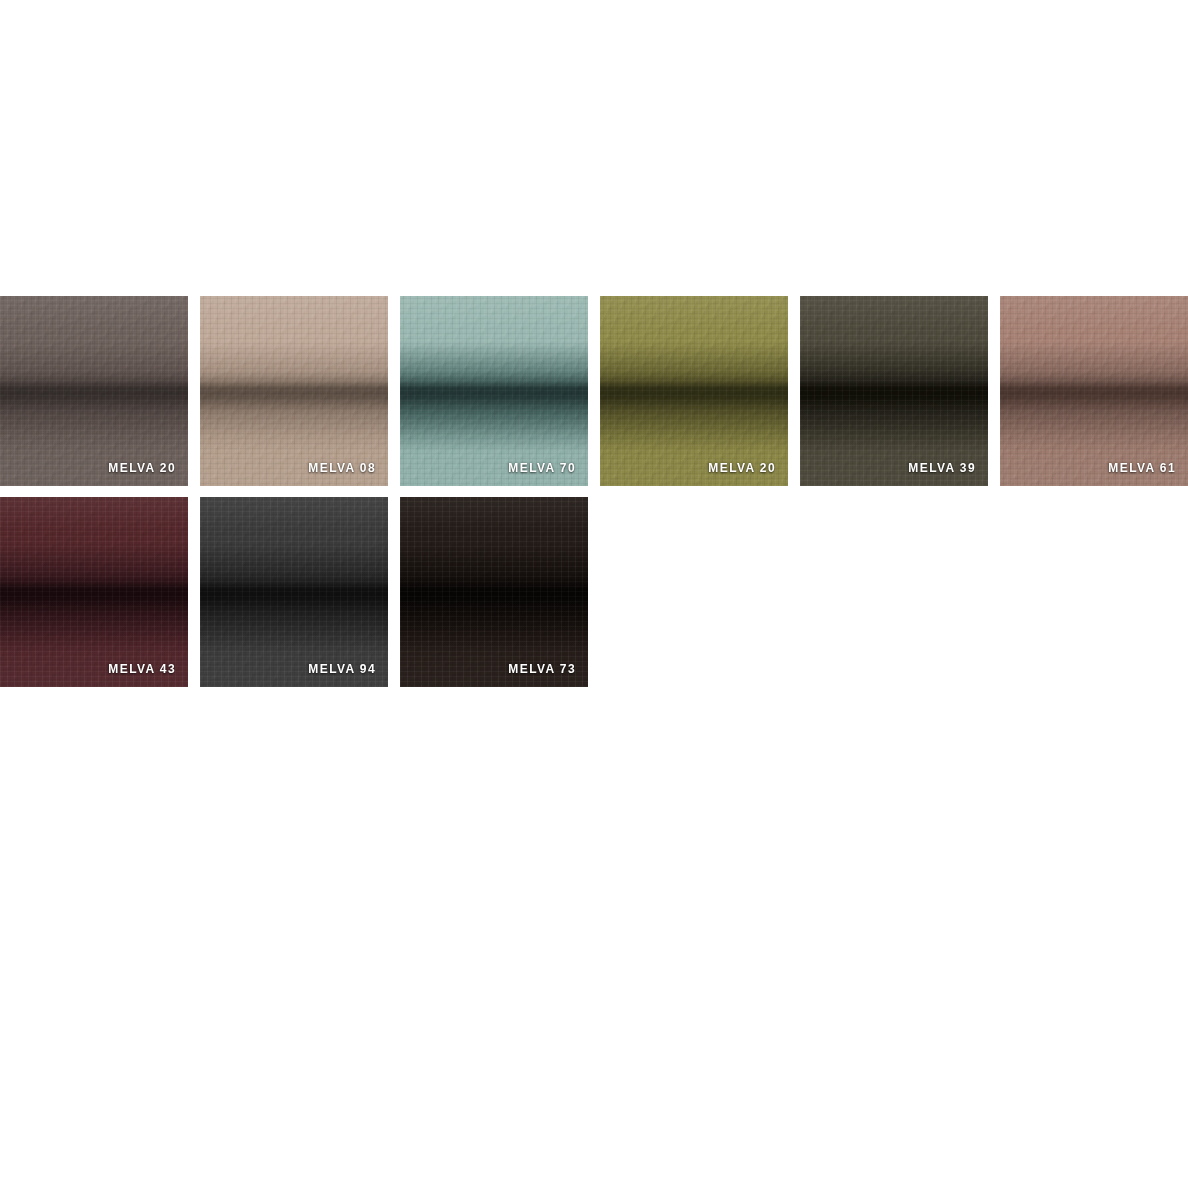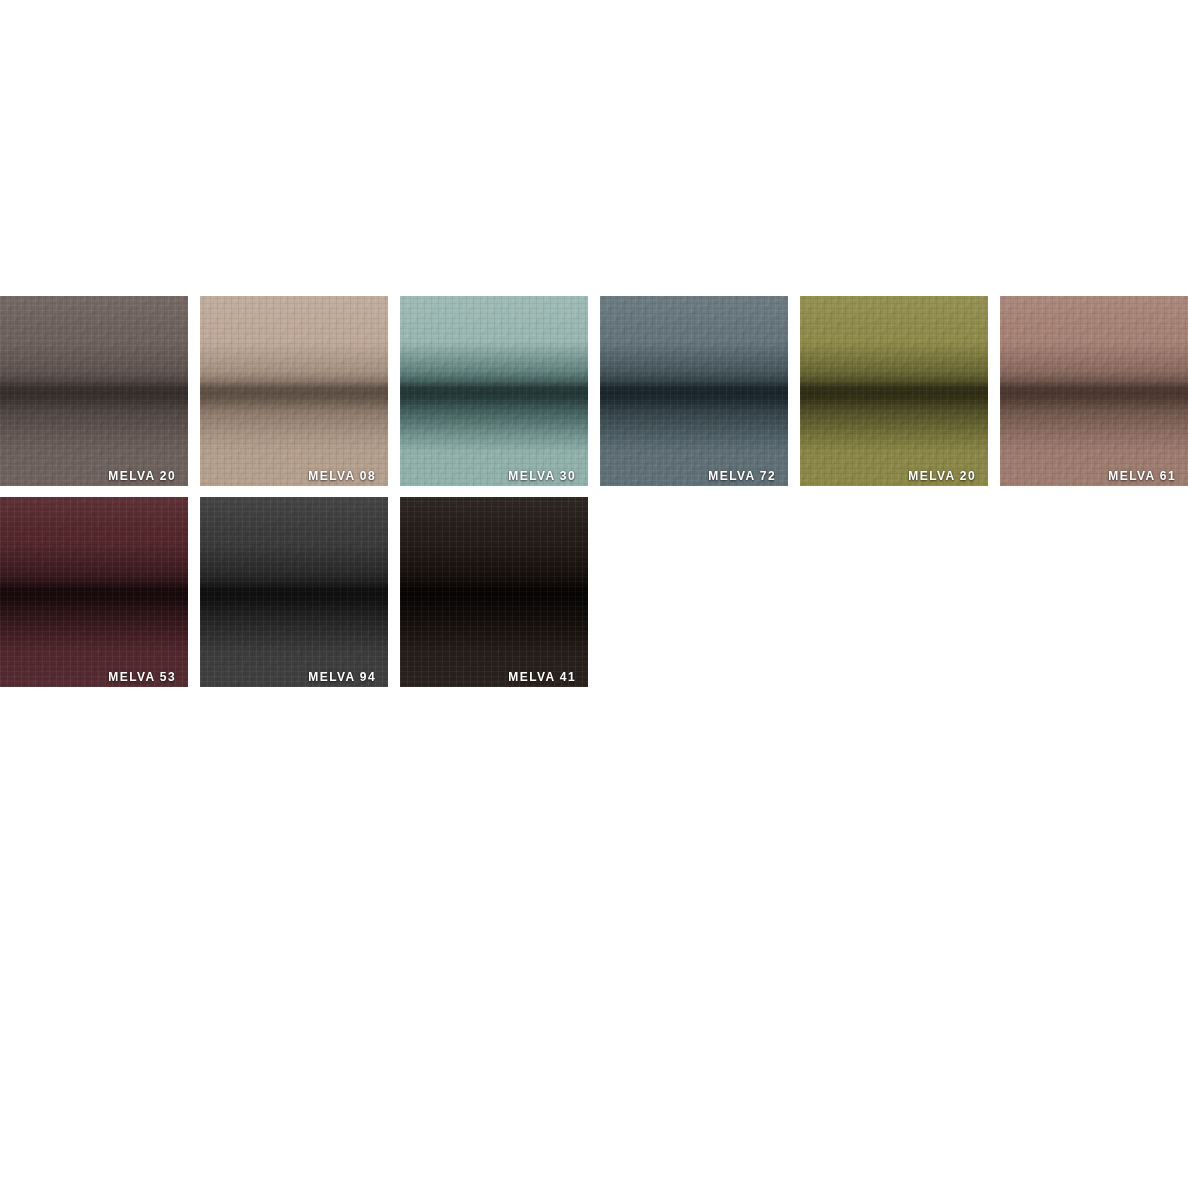--- a/index.html
+++ b/index.html
@@ -110,21 +110,21 @@
   
   .swatch .fabric-fold {
     position: absolute;
     inset: 0;
     pointer-events: none;
   }
 
   .swatch .label {
     position: absolute;
     right: 12px;
-    bottom: 4px;
+    bottom: 12px;
     color: #ffffff;
     font-family: "Liberation Sans", sans-serif;
     font-size: 12px;
     font-weight: bold;
     letter-spacing: 1.4px;
     line-height: 1;
     white-space: nowrap;
     text-shadow: 0 1px 2px rgba(0,0,0,0.55), 0 0 3px rgba(0,0,0,0.35);
     text-align: center;
   }
@@ -149,64 +149,64 @@
         <div class="fabric-slub"></div>
         <div class="fabric-fold" style="background: linear-gradient(rgba(255, 255, 255, 0.05) 0%, rgba(255, 255, 255, 0) 18%, rgba(0, 0, 0, 0) 40%, rgba(0, 0, 0, 0.22) 48%, rgba(0, 0, 0, 0.26) 51%, rgba(0, 0, 0, 0.1) 60%, rgba(0, 0, 0, 0) 74%, rgba(255, 255, 255, 0.03) 100%);"></div>
         <div class="label">MELVA 08</div>
       </div>
       <div class="swatch">
         <div class="fabric-base" style="background: linear-gradient(rgb(154, 184, 177) 0%, rgb(154, 184, 177) 24%, rgb(78, 111, 107) 45%, rgb(47, 74, 72) 48.5%, rgb(47, 74, 72) 53%, rgb(78, 111, 107) 62%, rgb(143, 176, 169) 82%, rgb(143, 176, 169) 100%);"></div>
         <div class="fabric-warp"></div>
         <div class="fabric-weft"></div>
         <div class="fabric-slub"></div>
         <div class="fabric-fold" style="background: linear-gradient(rgba(255, 255, 255, 0.05) 0%, rgba(255, 255, 255, 0) 18%, rgba(0, 0, 0, 0) 40%, rgba(0, 0, 0, 0.22) 48%, rgba(0, 0, 0, 0.26) 51%, rgba(0, 0, 0, 0.1) 60%, rgba(0, 0, 0, 0) 74%, rgba(255, 255, 255, 0.03) 100%);"></div>
-        <div class="label">MELVA 30</div>
-      </div>
-      <div class="swatch">
-        <div class="fabric-base" style="background: linear-gradient(rgb(102, 117, 124) 0%, rgb(102, 117, 124) 24%, rgb(59, 75, 82) 45%, rgb(34, 49, 58) 48.5%, rgb(34, 49, 58) 53%, rgb(59, 75, 82) 62%, rgb(93, 109, 116) 82%, rgb(93, 109, 116) 100%);"></div>
-        <div class="fabric-warp"></div>
-        <div class="fabric-weft"></div>
-        <div class="fabric-slub"></div>
-        <div class="fabric-fold" style="background: linear-gradient(rgba(255, 255, 255, 0.05) 0%, rgba(255, 255, 255, 0) 18%, rgba(0, 0, 0, 0) 40%, rgba(0, 0, 0, 0.22) 48%, rgba(0, 0, 0, 0.26) 51%, rgba(0, 0, 0, 0.1) 60%, rgba(0, 0, 0, 0) 74%, rgba(255, 255, 255, 0.03) 100%);"></div>
-        <div class="label">MELVA 72</div>
+        <div class="label">MELVA 70</div>
       </div>
       <div class="swatch">
         <div class="fabric-base" style="background: linear-gradient(rgb(143, 139, 74) 0%, rgb(143, 139, 74) 24%, rgb(93, 90, 44) 45%, rgb(62, 61, 28) 48.5%, rgb(62, 61, 28) 53%, rgb(93, 90, 44) 62%, rgb(137, 133, 68) 82%, rgb(137, 133, 68) 100%);"></div>
         <div class="fabric-warp"></div>
         <div class="fabric-weft"></div>
         <div class="fabric-slub"></div>
         <div class="fabric-fold" style="background: linear-gradient(rgba(255, 255, 255, 0.05) 0%, rgba(255, 255, 255, 0) 18%, rgba(0, 0, 0, 0) 40%, rgba(0, 0, 0, 0.22) 48%, rgba(0, 0, 0, 0.26) 51%, rgba(0, 0, 0, 0.1) 60%, rgba(0, 0, 0, 0) 74%, rgba(255, 255, 255, 0.03) 100%);"></div>
         <div class="label">MELVA 20</div>
       </div>
       <div class="swatch">
+        <div class="fabric-base" style="background: linear-gradient(rgb(78, 74, 60) 0%, rgb(78, 74, 60) 24%, rgb(40, 38, 29) 45%, rgb(21, 19, 9) 48.5%, rgb(21, 19, 9) 53%, rgb(40, 38, 29) 62%, rgb(74, 70, 56) 82%, rgb(74, 70, 56) 100%);"></div>
+        <div class="fabric-warp"></div>
+        <div class="fabric-weft"></div>
+        <div class="fabric-slub"></div>
+        <div class="fabric-fold" style="background: linear-gradient(rgba(255, 255, 255, 0.05) 0%, rgba(255, 255, 255, 0) 18%, rgba(0, 0, 0, 0) 40%, rgba(0, 0, 0, 0.22) 48%, rgba(0, 0, 0, 0.26) 51%, rgba(0, 0, 0, 0.1) 60%, rgba(0, 0, 0, 0) 74%, rgba(255, 255, 255, 0.03) 100%);"></div>
+        <div class="label">MELVA 39</div>
+      </div>
+      <div class="swatch">
         <div class="fabric-base" style="background: linear-gradient(rgb(167, 130, 117) 0%, rgb(167, 130, 117) 24%, rgb(126, 97, 87) 45%, rgb(100, 73, 63) 48.5%, rgb(100, 73, 63) 53%, rgb(126, 97, 87) 62%, rgb(156, 122, 109) 82%, rgb(156, 122, 109) 100%);"></div>
         <div class="fabric-warp"></div>
         <div class="fabric-weft"></div>
         <div class="fabric-slub"></div>
         <div class="fabric-fold" style="background: linear-gradient(rgba(255, 255, 255, 0.05) 0%, rgba(255, 255, 255, 0) 18%, rgba(0, 0, 0, 0) 40%, rgba(0, 0, 0, 0.22) 48%, rgba(0, 0, 0, 0.26) 51%, rgba(0, 0, 0, 0.1) 60%, rgba(0, 0, 0, 0) 74%, rgba(255, 255, 255, 0.03) 100%);"></div>
         <div class="label">MELVA 61</div>
       </div>
       <div class="swatch">
         <div class="fabric-base" style="background: linear-gradient(rgb(84, 39, 43) 0%, rgb(84, 39, 43) 24%, rgb(51, 22, 27) 45%, rgb(32, 12, 16) 48.5%, rgb(32, 12, 16) 53%, rgb(51, 22, 27) 62%, rgb(80, 37, 42) 82%, rgb(80, 37, 42) 100%);"></div>
         <div class="fabric-warp"></div>
         <div class="fabric-weft"></div>
         <div class="fabric-slub"></div>
         <div class="fabric-fold" style="background: linear-gradient(rgba(255, 255, 255, 0.05) 0%, rgba(255, 255, 255, 0) 18%, rgba(0, 0, 0, 0) 40%, rgba(0, 0, 0, 0.22) 48%, rgba(0, 0, 0, 0.26) 51%, rgba(0, 0, 0, 0.1) 60%, rgba(0, 0, 0, 0) 74%, rgba(255, 255, 255, 0.03) 100%);"></div>
-        <div class="label">MELVA 53</div>
+        <div class="label">MELVA 43</div>
       </div>
       <div class="swatch">
         <div class="fabric-base" style="background: linear-gradient(rgb(59, 59, 60) 0%, rgb(59, 59, 60) 24%, rgb(35, 35, 36) 45%, rgb(20, 20, 21) 48.5%, rgb(20, 20, 21) 53%, rgb(35, 35, 36) 62%, rgb(58, 58, 59) 82%, rgb(58, 58, 59) 100%);"></div>
         <div class="fabric-warp"></div>
         <div class="fabric-weft"></div>
         <div class="fabric-slub"></div>
         <div class="fabric-fold" style="background: linear-gradient(rgba(255, 255, 255, 0.05) 0%, rgba(255, 255, 255, 0) 18%, rgba(0, 0, 0, 0) 40%, rgba(0, 0, 0, 0.22) 48%, rgba(0, 0, 0, 0.26) 51%, rgba(0, 0, 0, 0.1) 60%, rgba(0, 0, 0, 0) 74%, rgba(255, 255, 255, 0.03) 100%);"></div>
         <div class="label">MELVA 94</div>
       </div>
       <div class="swatch">
         <div class="fabric-base" style="background: linear-gradient(rgb(36, 28, 24) 0%, rgb(36, 28, 24) 24%, rgb(18, 13, 11) 45%, rgb(9, 6, 5) 48.5%, rgb(9, 6, 5) 53%, rgb(18, 13, 11) 62%, rgb(36, 27, 23) 82%, rgb(36, 27, 23) 100%);"></div>
         <div class="fabric-warp"></div>
         <div class="fabric-weft"></div>
         <div class="fabric-slub"></div>
         <div class="fabric-fold" style="background: linear-gradient(rgba(255, 255, 255, 0.05) 0%, rgba(255, 255, 255, 0) 18%, rgba(0, 0, 0, 0) 40%, rgba(0, 0, 0, 0.22) 48%, rgba(0, 0, 0, 0.26) 51%, rgba(0, 0, 0, 0.1) 60%, rgba(0, 0, 0, 0) 74%, rgba(255, 255, 255, 0.03) 100%);"></div>
-        <div class="label">MELVA 41</div>
+        <div class="label">MELVA 73</div>
       </div>
     </div>
 </div>
 
 </body></html>

